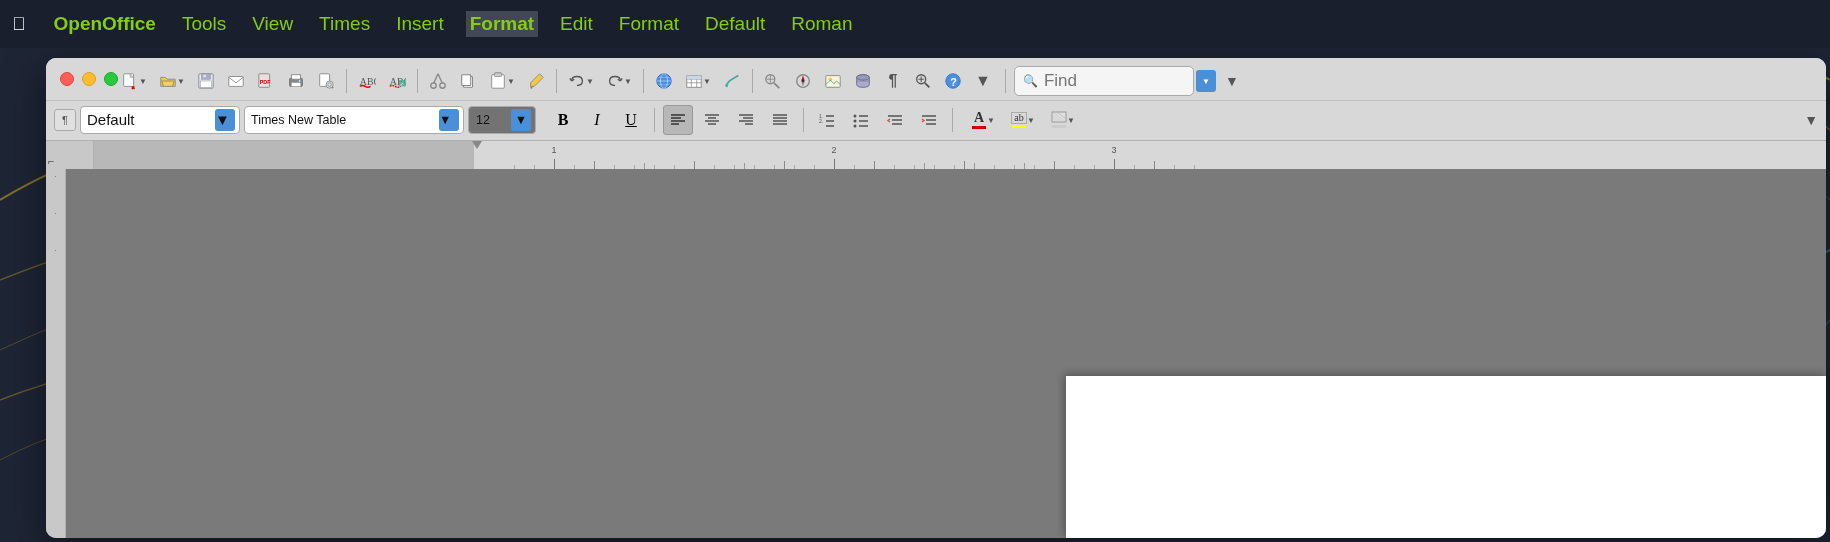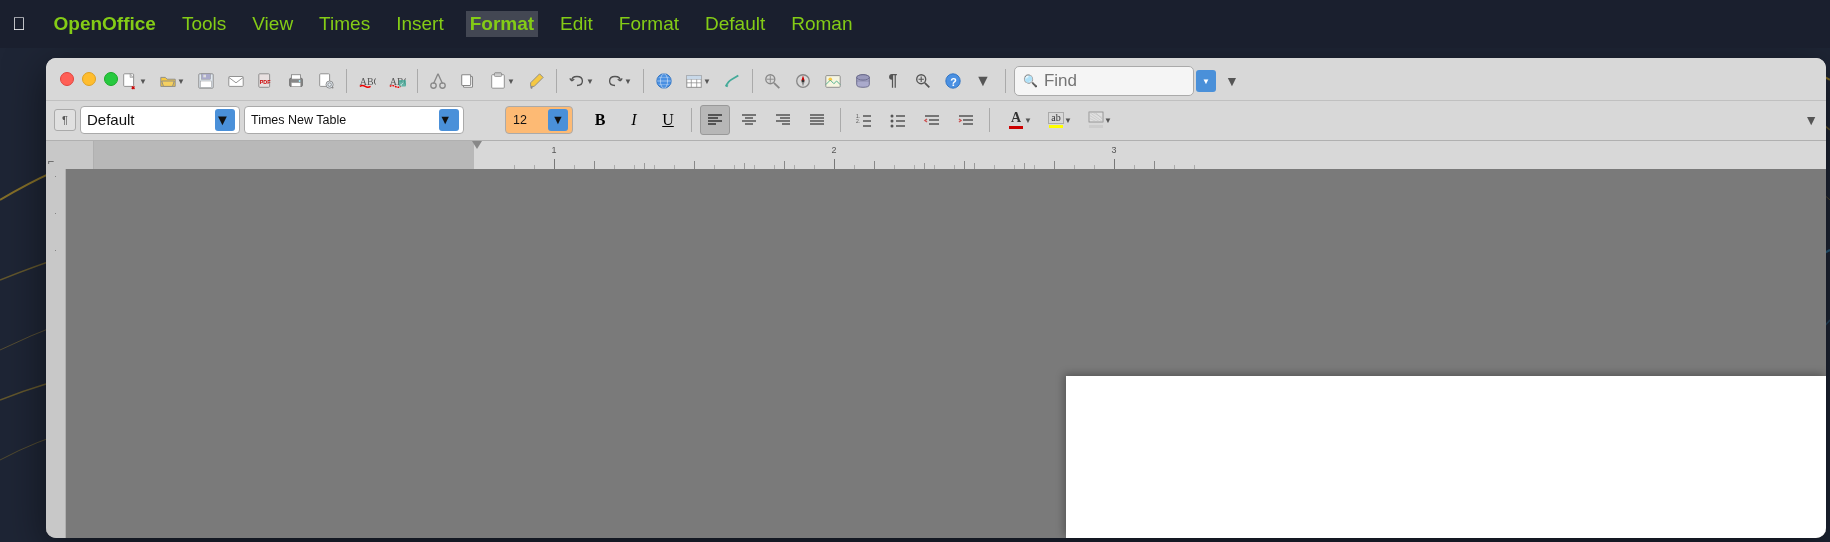--- a/index.html
+++ b/index.html
@@ -290,27 +290,26 @@
     .font-name-box span {
       font-size: 12.5px;
       color: #111;
       flex: 1;
     }
 
     .font-size-box {
       display: flex;
       align-items: center;
       height: 28px;
-      background: #fdba74;
+      background: #737373;
       border: 1px solid #aaa;
       border-radius: 4px;
       padding: 0 4px 0 6px;
       gap: 20px;
       min-width: 68px;
-      margin-left: 37px;
     }
     .font-size-box span {
       font-size: 12.5px;
       color: #111;
       flex: 1;
       text-align: center;
     }
 
     
     .para-icon {

